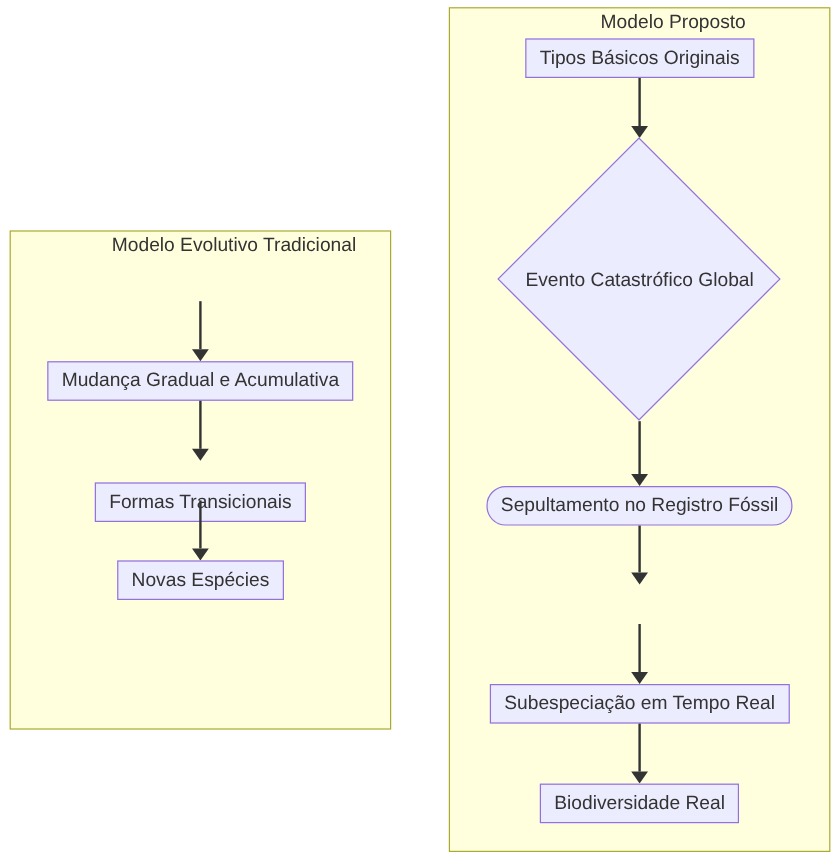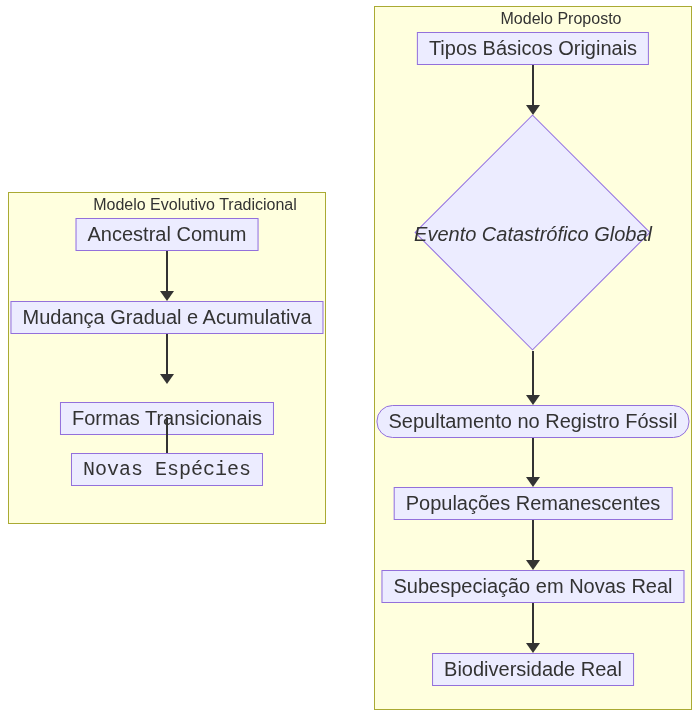--- a/index.html
+++ b/index.html
@@ -29,43 +29,42 @@
     font-size: 16px;
     color: #333333;
     padding-left: 28px;
   }
   .node {
     position: absolute;
     transform: translateX(-50%);
     background: #ECECFF;
     border: 1px solid #9370DB;
     color: #333333;
-    font-size: 20px;
+    font-size: 16px;
     line-height: 19px;
     padding: 6px 11px;
     white-space: nowrap;
     text-align: center;
     box-sizing: border-box;
   }
   .diamond-shape {
     position: absolute;
     width: 167px;
     height: 167px;
     background: #ECECFF;
     border: 1px solid #9370DB;
     transform: rotate(45deg);
     box-sizing: border-box;
   }
   .diamond-label {
     position: absolute;
     transform: translate(-50%, -50%);
-    font-size: 20px;
+    font-size: 16px;
     color: #333333;
     white-space: nowrap;
-    font-style: italic;
   }
   .arrow {
     position: absolute;
     transform: translateX(-50%);
     display: flex;
     flex-direction: column;
     align-items: center;
   }
   .arrow .shaft {
     width: 2px;
@@ -74,25 +73,25 @@
   }
   .arrow .head {
     width: 0;
     height: 0;
     border-left: 7px solid transparent;
     border-right: 7px solid transparent;
     border-top: 10px solid #333333;
   }
 
   
-  #clusterA { left: 8px;  top: 192px; width: 318px; height: 332px; }
+  #clusterA { left: 8px;  top: 192px; width: 318px; height: 416px; }
   #a-n0 { left: 167px; top: 218px; }
   #a-n1 { left: 167px; top: 301px; text-align: right; }
   #a-n2 { left: 167px; top: 384px; margin-top: 18px; }
-  #a-n3 { left: 167px; top: 453px; font-family: Liberation Mono, monospace; }
+  #a-n3 { left: 167px; top: 467px; }
   #a-e0 { left: 167px; top: 251px; height: 50px; }
   #a-e1 { left: 167px; top: 334px; height: 50px; }
   #a-e2 { left: 167px; top: 417px; height: 50px; }
 
   
   #clusterB { left: 374px; top: 6px; width: 318px; height: 704px; }
   #b-n0 { left: 533px; top: 32px; }
   #b-diamond { left: 449px; top: 149px; }
   #b-diamond-label { left: 533px; top: 234px; }
   #b-n2 { left: 533px; top: 405px; border-radius: 16px; }
@@ -107,21 +106,20 @@
 </style>
 </head>
 <body>
 
 <div id="diagram">
 
   <div id="clusterA" class="cluster">
     <div class="cluster-title">Modelo Evolutivo Tradicional</div>
   </div>
 
-  <div id="a-n0" class="node">Ancestral Comum</div>
   <div id="a-e0" class="arrow">
     <div class="shaft"></div>
     <div class="head"></div>
   </div>
   <div id="a-n1" class="node">Mudança Gradual e Acumulativa</div>
   <div id="a-e1" class="arrow">
     <div class="shaft"></div>
     <div class="head"></div>
   </div>
   <div id="a-n2" class="node">Formas Transicionais</div>
@@ -146,25 +144,24 @@
 
   <div id="b-e1" class="arrow">
     <div class="shaft"></div>
     <div class="head"></div>
   </div>
   <div id="b-n2" class="node">Sepultamento no Registro Fóssil</div>
   <div id="b-e2" class="arrow">
     <div class="shaft"></div>
     <div class="head"></div>
   </div>
-  <div id="b-n3" class="node">Populações Remanescentes</div>
   <div id="b-e3" class="arrow">
     <div class="shaft"></div>
     <div class="head"></div>
   </div>
-  <div id="b-n4" class="node">Subespeciação em Novas Real</div>
+  <div id="b-n4" class="node">Subespeciação em Tempo Real</div>
   <div id="b-e4" class="arrow">
     <div class="shaft"></div>
     <div class="head"></div>
   </div>
   <div id="b-n5" class="node">Biodiversidade Real</div>
 
 </div>
 
 </body></html>

